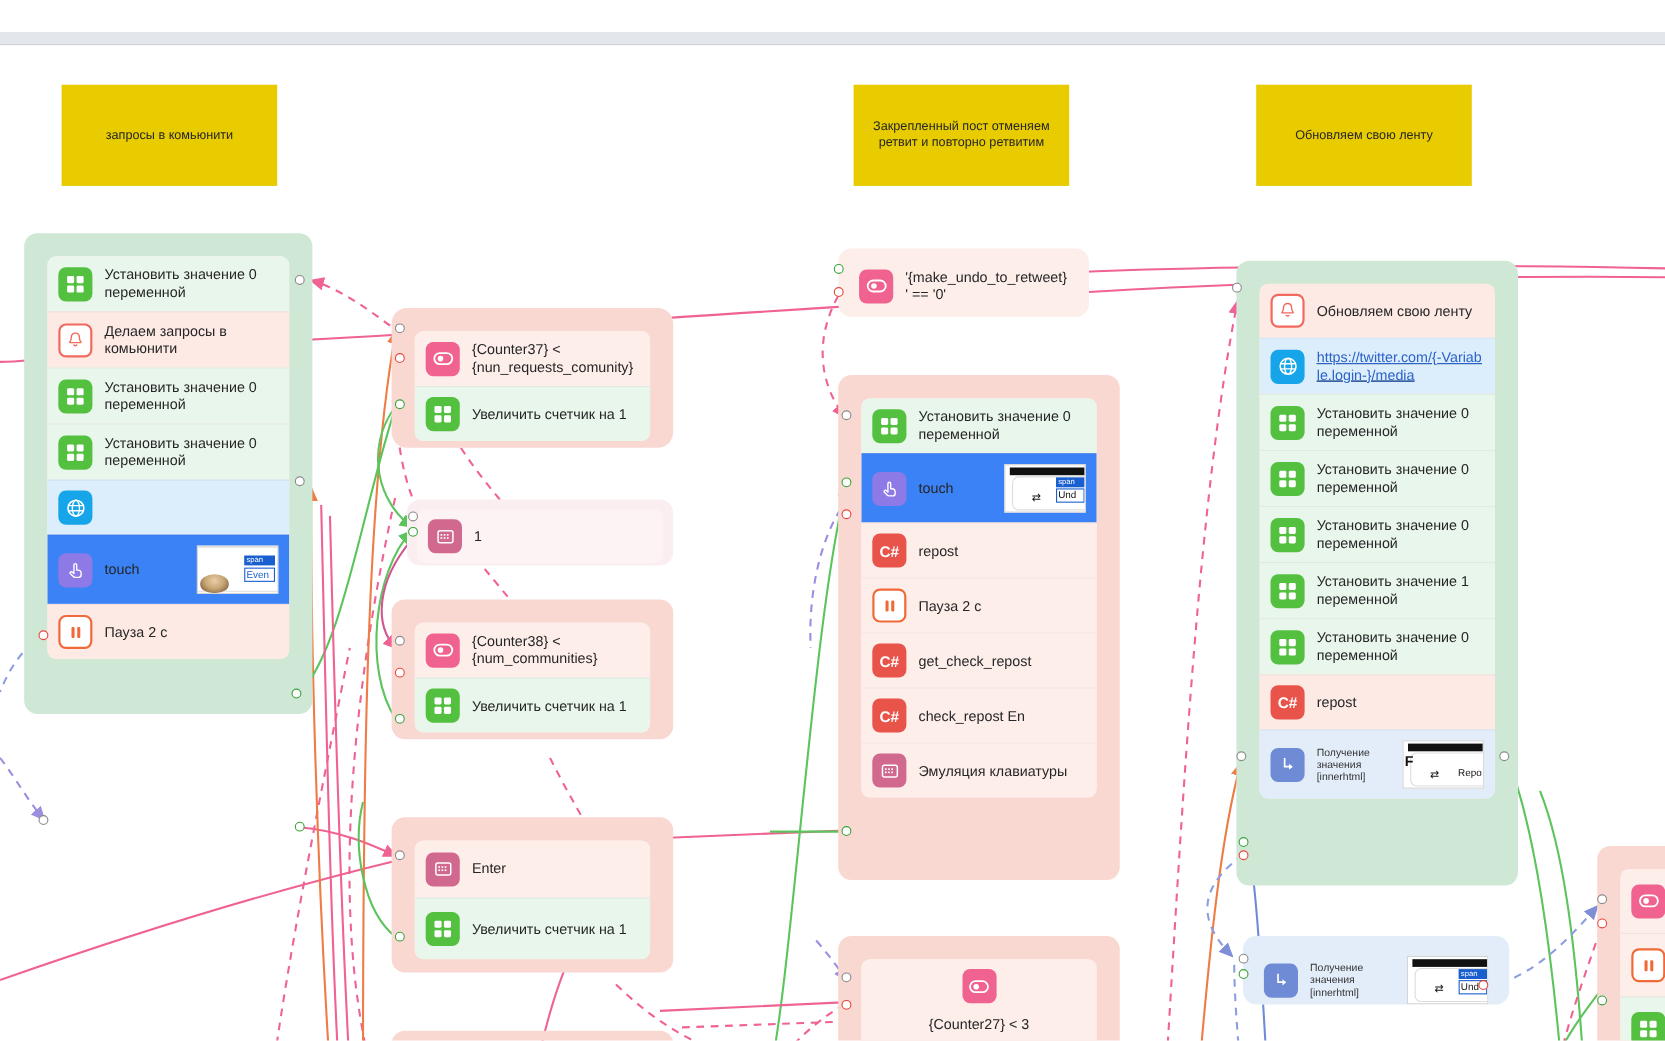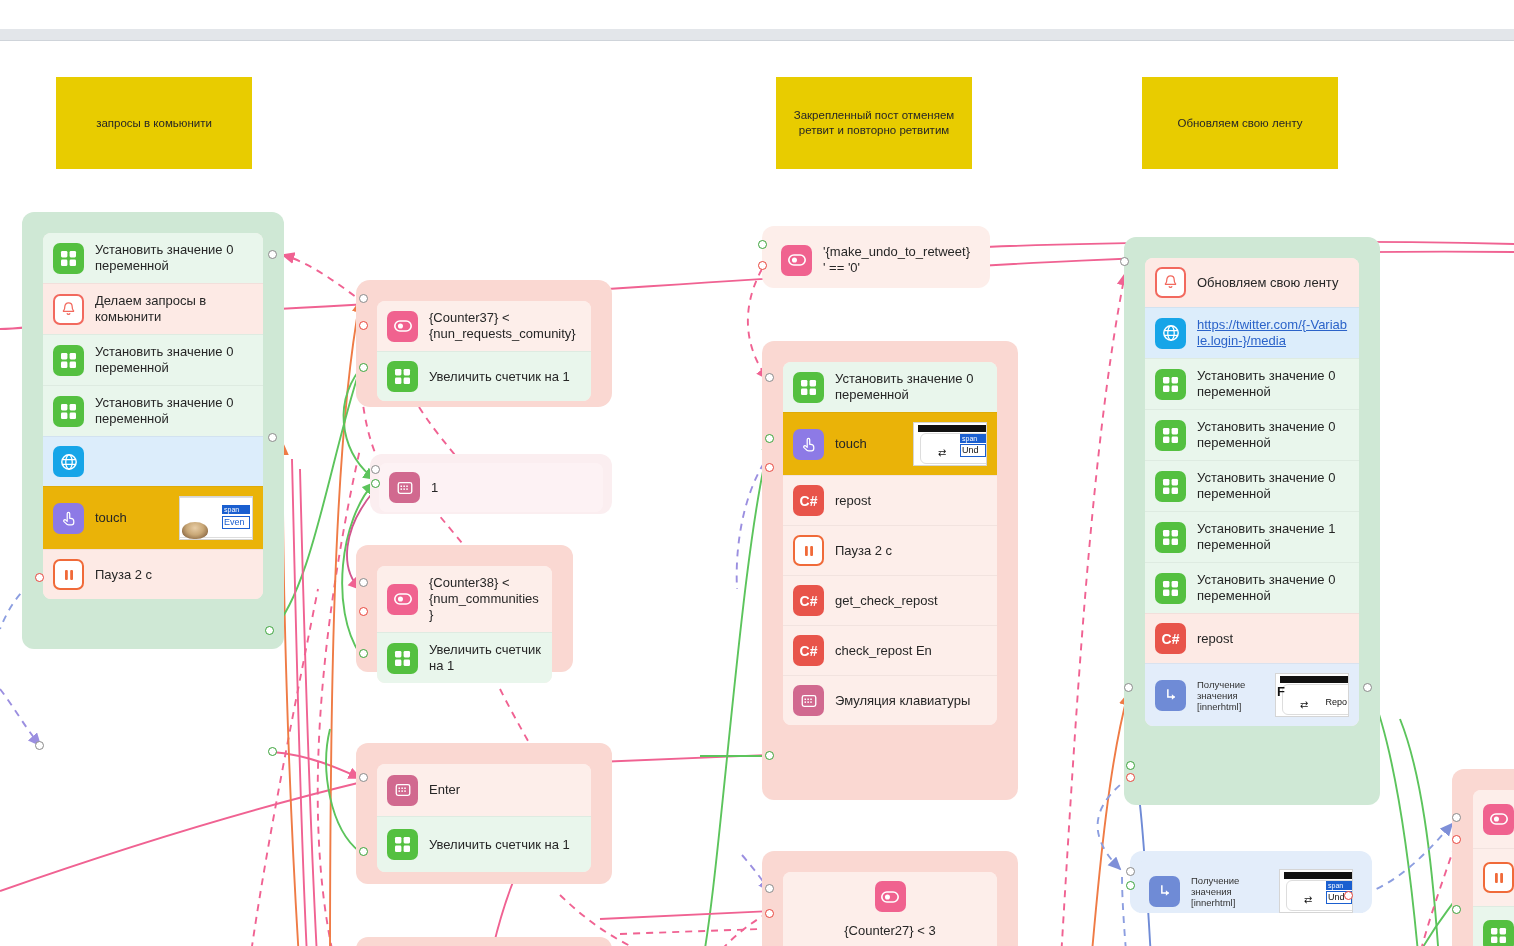--- a/index.html
+++ b/index.html
@@ -72,21 +72,21 @@
     padding: 9px 10px;
     min-height: 46px;
     font-size: 13px;
     line-height: 16px;
     color: #262626;
   }
   .row + .row { border-top: 1px solid rgba(0,0,0,0.045); }
   .row.v-green { background: #e9f6ec; }
   .row.v-pink  { background: #fdeae5; }
   .row.v-blue  { background: #dcedfb; text-decoration: underline; }
-  .row.v-purple{ background: #eab308; }
+  .row.v-purple{ background: #3b82f6; }
   .row.v-rose  { background: #fdeeea; }
   .row.v-plain { background: #fdeeea; }
   .row.v-lblue { background: #e3edfa; }
   .row-label { flex: 1 1 auto; word-break: break-word; }
   .row-label.link {
     color: #2b63c9; text-decoration: underline; word-break: break-all;
   }
   .row-label.small {
     font-size: 9.5px; line-height: 11px; color: #333;
   }
@@ -407,21 +407,21 @@
               <rect x="11.4" y="10.4" width="1.7" height="1.7" fill="#fff"></rect>
             </svg>
         </span>
         <span class="row-label">1</span>
       </div>
     </div>
   </div>
   <span class="port" style="left:371px; top:436px;"></span>
   <span class="port green" style="left:371px; top:450px;"></span>
 
-  <div class="group pink" style="left:356px; top:516px; width:217px; height:127px;">
+  <div class="group pink" style="left:356px; top:516px; width:256px; height:127px;">
     <div class="block">
       <div class="row v-rose">
         <span class="ico ico-pinkd">
           <svg width="20" height="20" viewBox="0 0 22 22">
               <rect x="2" y="5.5" width="18" height="11" rx="5.5" fill="none" stroke="#fff" stroke-width="1.8"></rect>
               <circle cx="8.2" cy="11" r="2.8" fill="#fff"></circle>
             </svg>
         </span>
         <span class="row-label">{Counter38} &lt; {num_communities}</span>
       </div>

